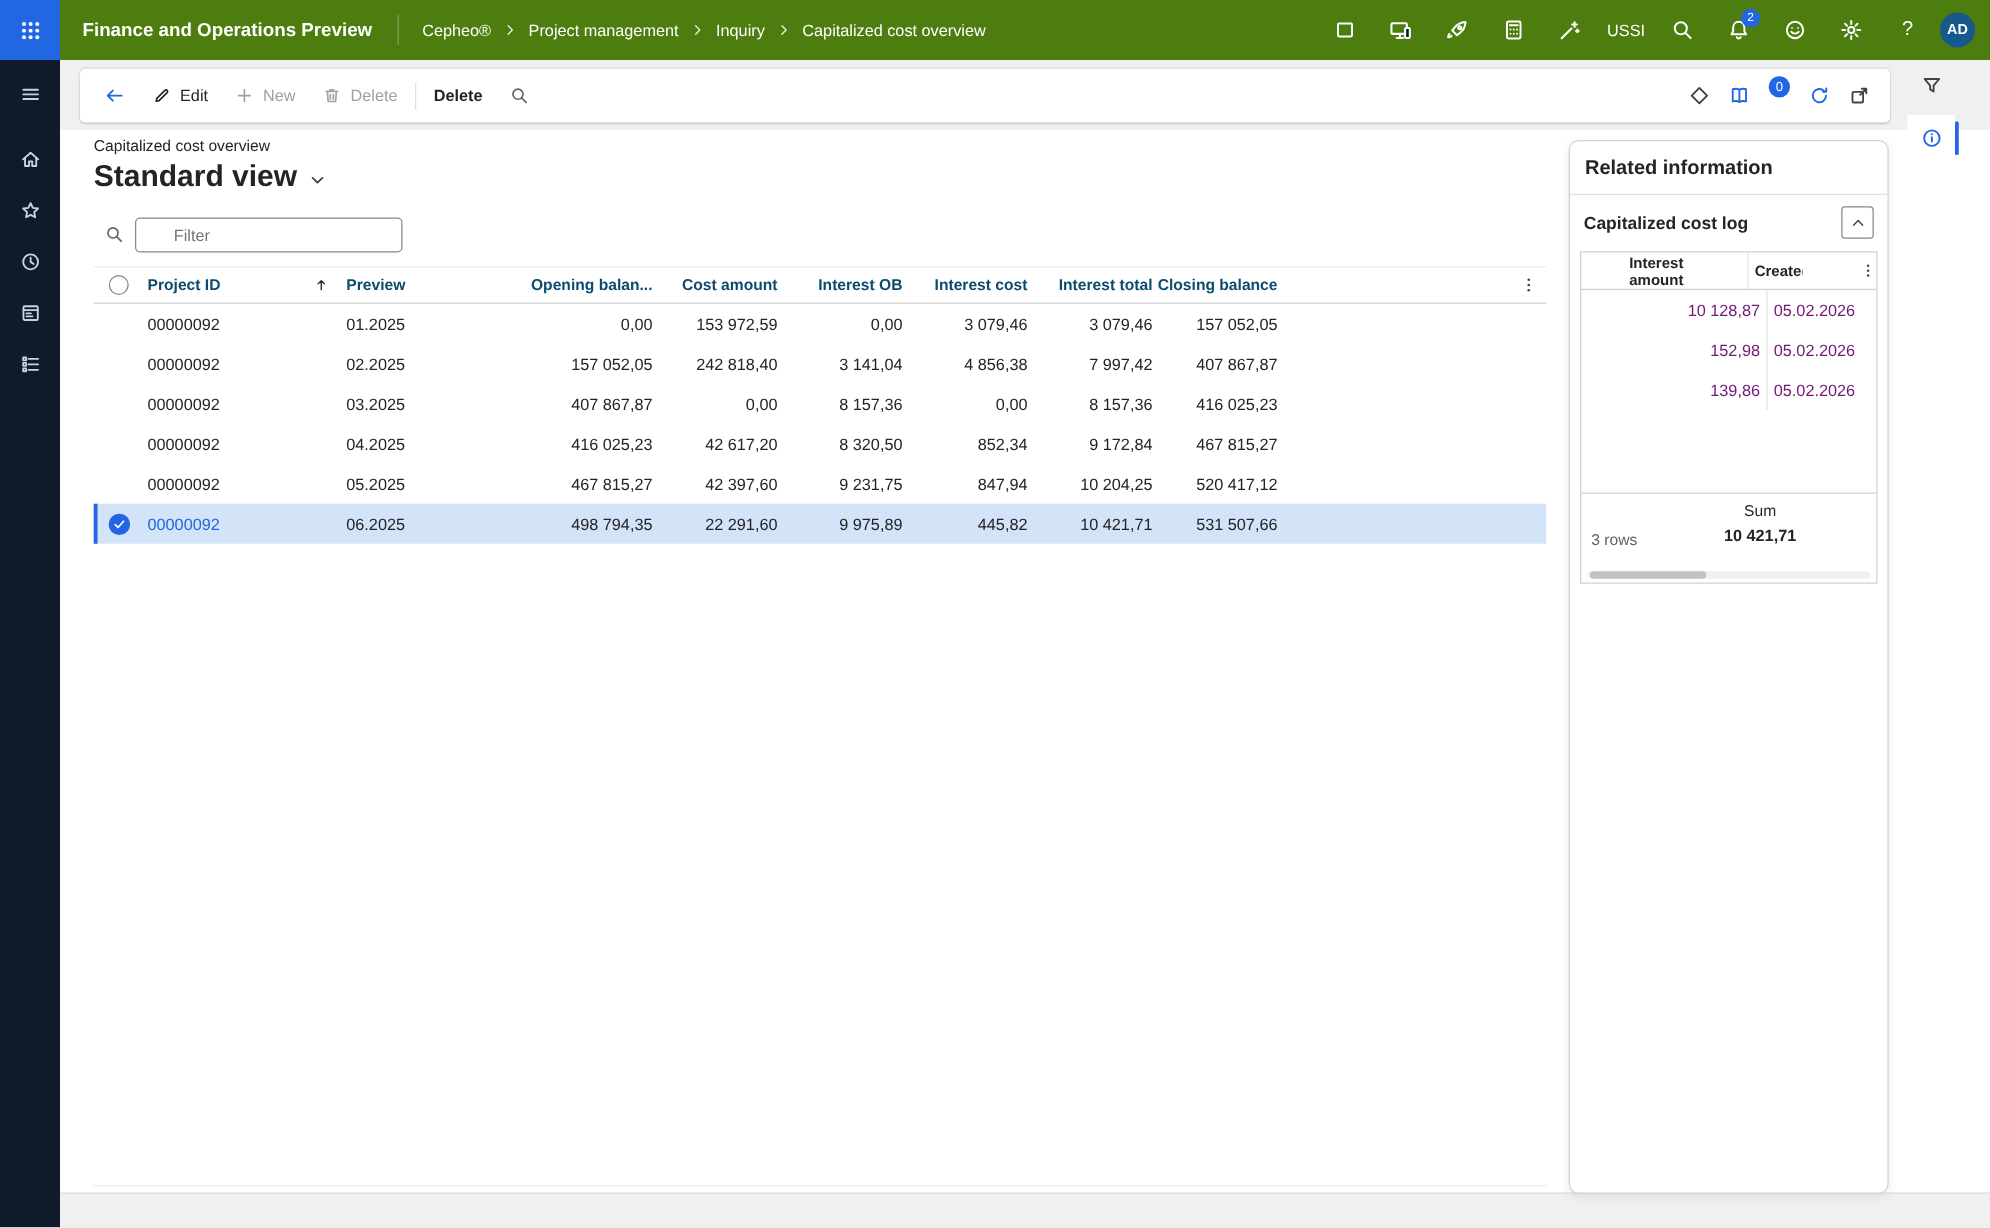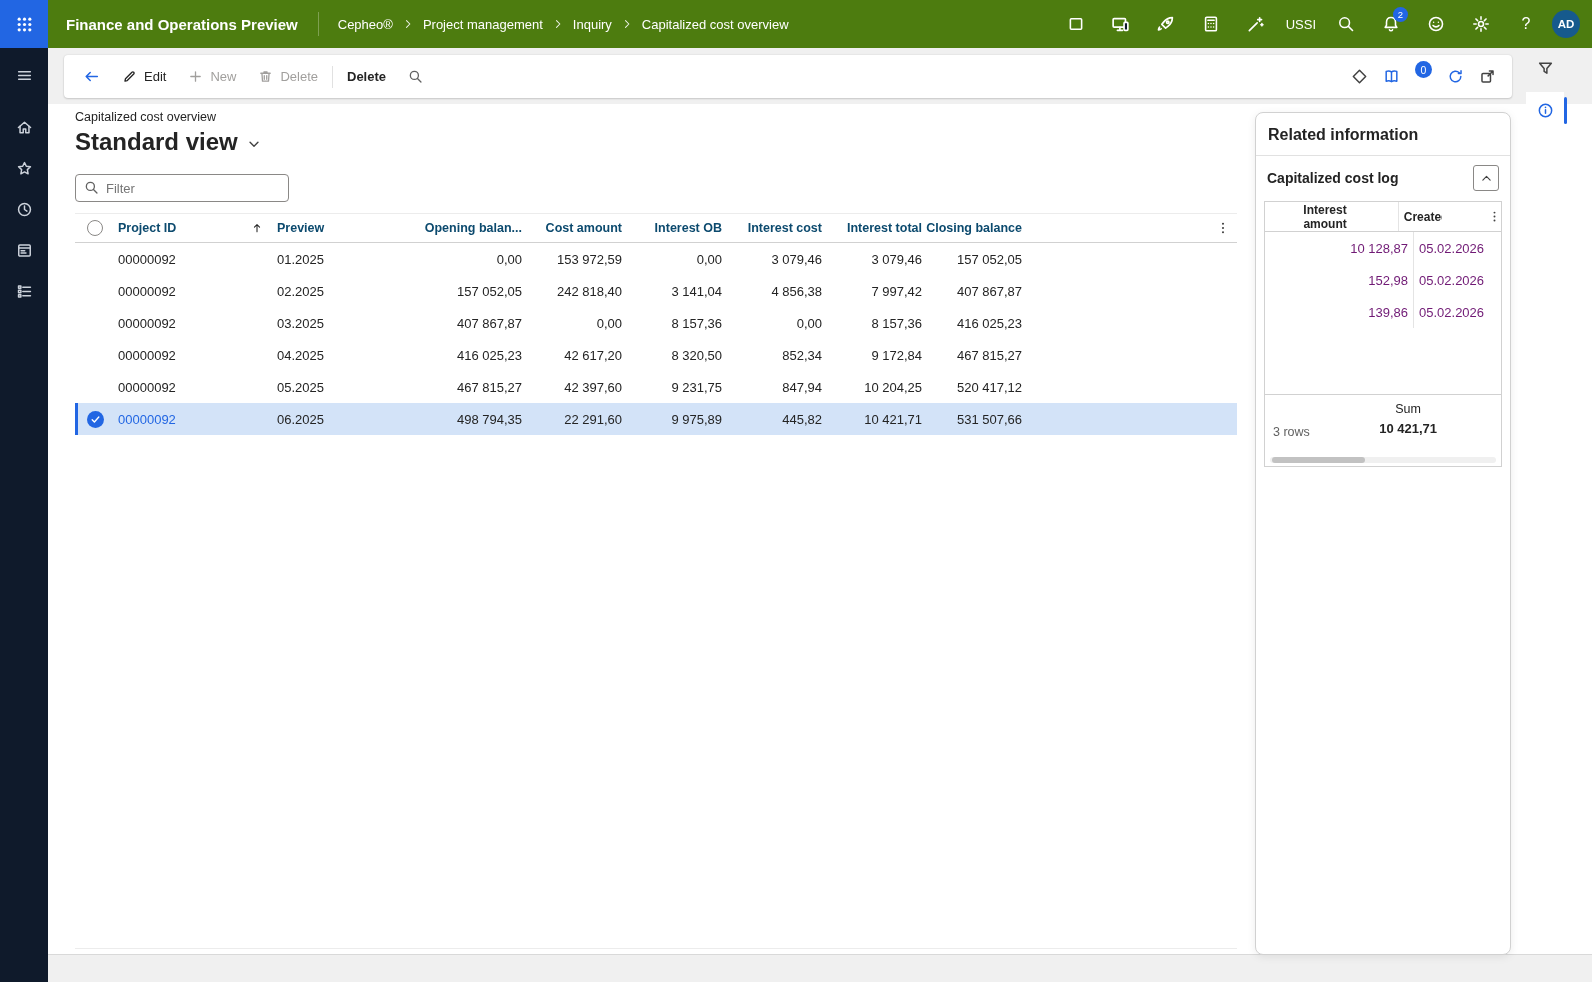--- a/index.html
+++ b/index.html
@@ -44,21 +44,21 @@
   .dock-btn { width:38px; height:37px; display:flex; align-items:center; justify-content:center; color:#424242; position:relative; cursor:pointer; background:transparent; }
   .dock-btn.active { color:#2266E3; background:#fff; }
   .dock-btn.active::after { content:""; position:absolute; right:-3px; top:5px; bottom:5px; width:3px; background:#2266E3; border-radius:2px; }
 
   
   .surface { position:absolute; left:48px; top:104px; width:1544px; height:851px; background:#fff; border-bottom:1px solid #d9d9d9; }
   .caption { position:absolute; left:27px; top:6px; font-size:12.5px; color:#242424; }
   .view-title { position:absolute; left:27px; top:24px; font-size:24px; font-weight:600; color:#242424; display:flex; align-items:center; gap:9px; cursor:pointer; }
   .view-title svg { margin-top:4px; color:#424242; }
   .filter-wrap { position:absolute; left:27px; top:70px; width:214px; height:28px; }
-  .filter-wrap input { width:100%; height:100%; border:1px solid #8a8886; border-radius:4px; padding:0 8px 0 30px; font-size:13px; font-family:"Liberation Sans",sans-serif; color:#242424; background:#fff; outline:none; }
+  .filter-wrap input { width:100%; height:100%; border:1px solid #8a8886; border-radius:4px; padding:0 8px 0 30px; font-size:13px; font-family:"Liberation Sans",sans-serif; color:#242424; background:#fff; outline:none;margin-left:33px; }
   .filter-wrap .fi-ic { position:absolute; left:9px; top:6px; color:#616161; pointer-events:none; }
 
   
   .grid { position:absolute; left:27px; top:109px; width:1162px; bottom:5px; border-bottom:1px solid #ececec; }
   .ghead { display:flex; align-items:center; height:30px; border-top:1px solid #ececec; border-bottom:1px solid #d1d1d1; font-size:12.5px; font-weight:700; color:#0c4a6e; }
   .gc { height:100%; display:flex; align-items:center; }
   .cc { width:40px; justify-content:center; }
   .cp { width:162px; padding-left:3px; }
   .cd { width:147px; }
   .cn { width:100px; justify-content:flex-end; padding-right:2px; text-align:right; }

